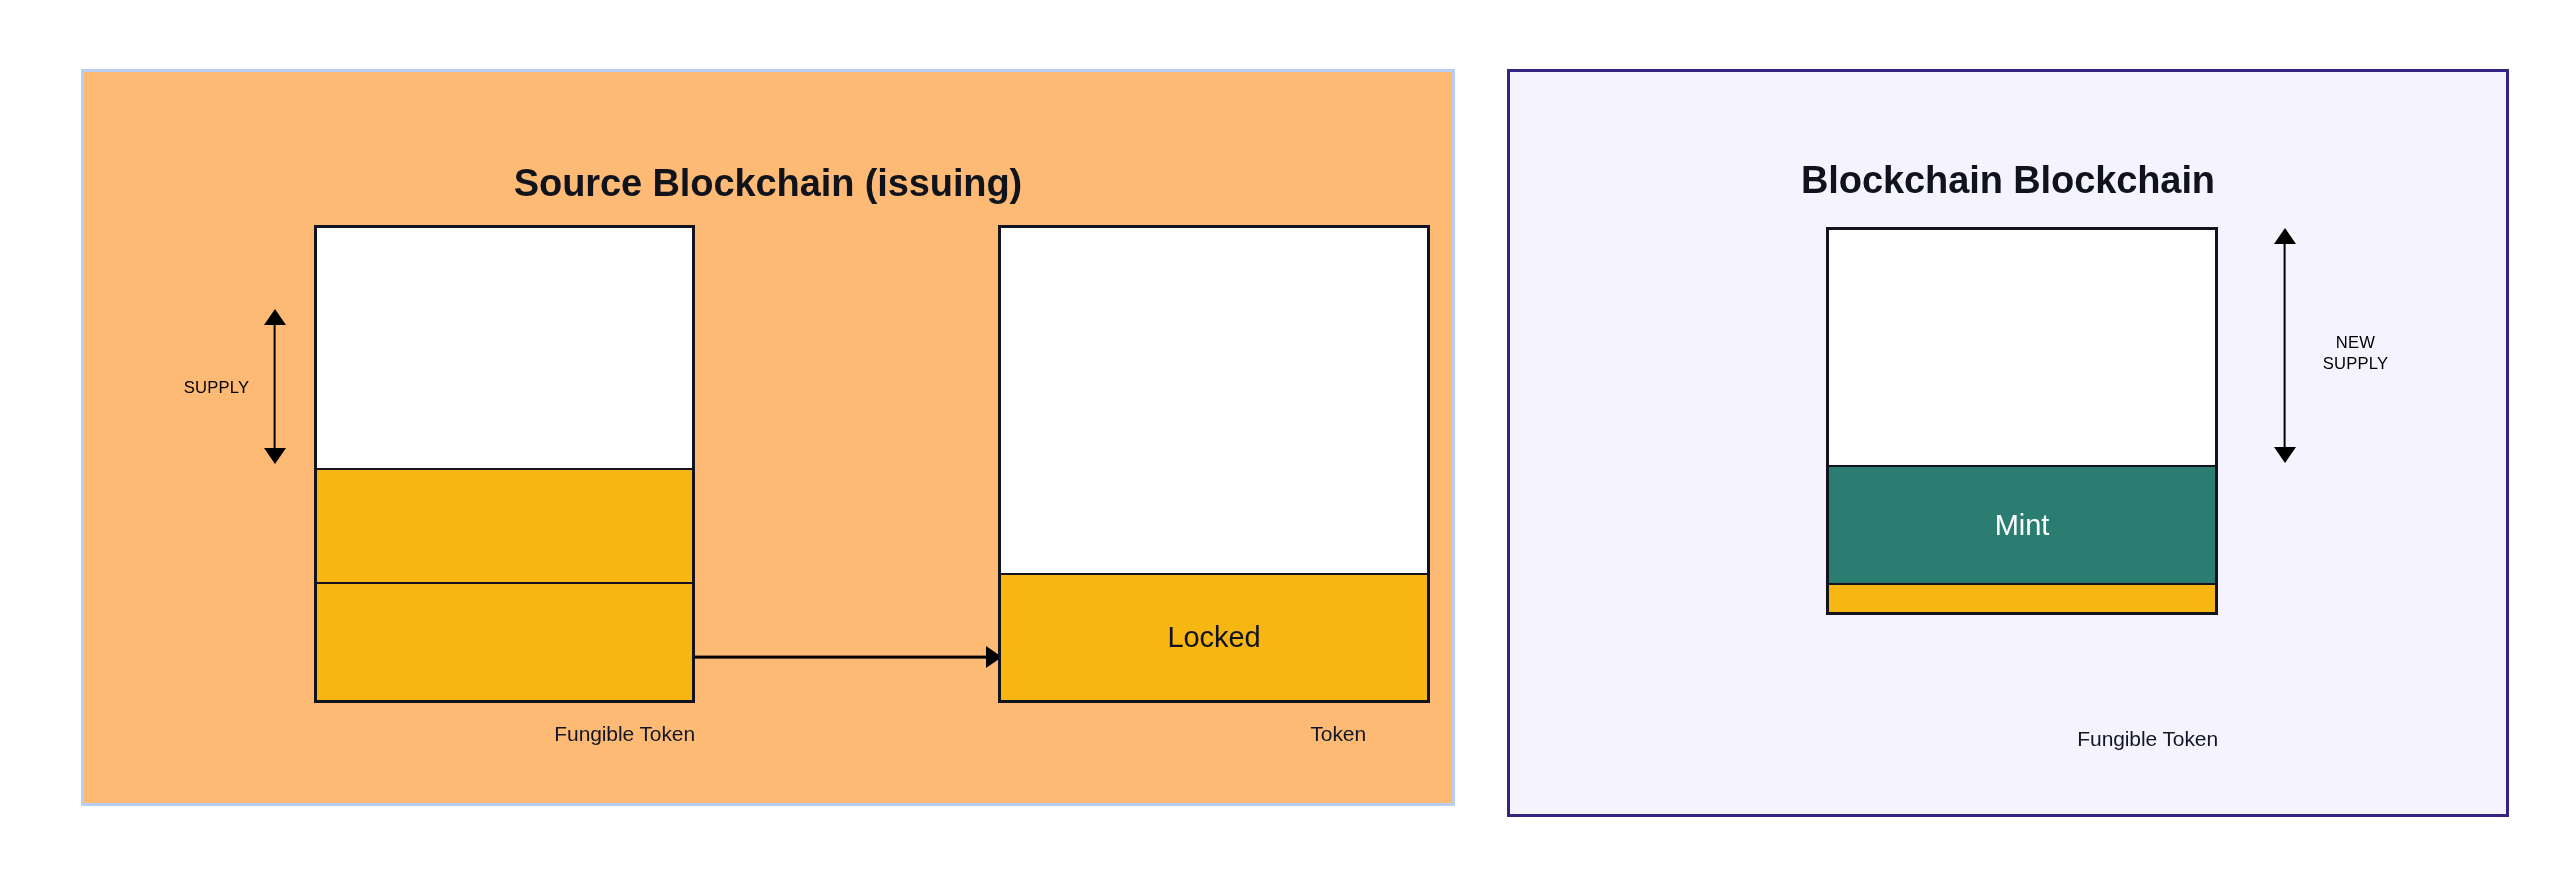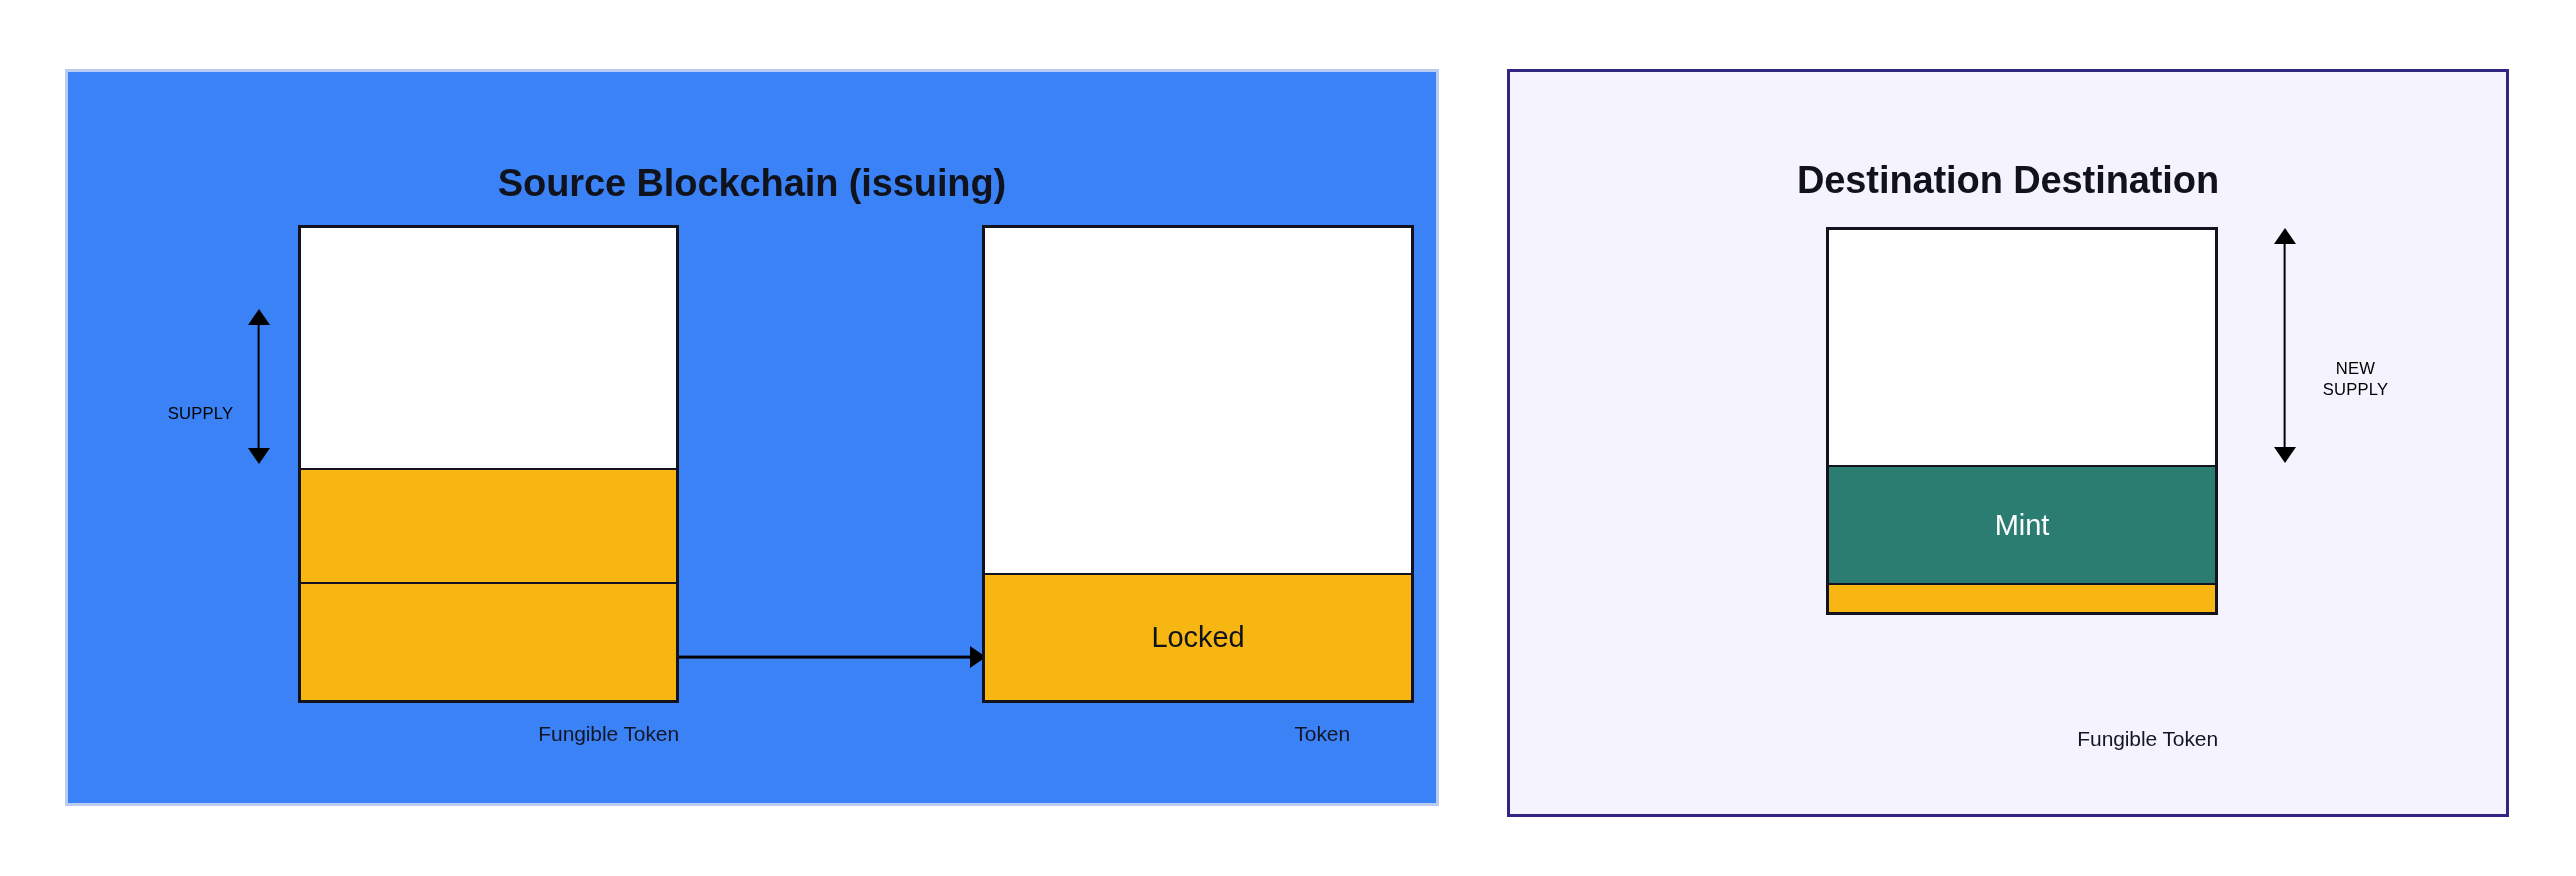--- a/index.html
+++ b/index.html
@@ -1,20 +1,20 @@
 <!DOCTYPE html>
 <html style="font-size:8.8px"><head>
 <meta charset="utf-8">
 <style>
   html,body{margin:0;padding:0;background:#ffffff;}
   body{width:2576px;height:877px;position:relative;font-family:"Liberation Sans",sans-serif;overflow:hidden;}
 
   .panel{position:absolute;box-sizing:border-box;}
-  #source-panel{left:65px;top:69px;width:1374px;height:737px;
-      background:#3b82f6;border:3.3px solid #b9cdf2;}
+  #source-panel{left:81px;top:69px;width:1374px;height:737px;
+      background:#fdba74;border:3.3px solid #b9cdf2;}
   #destination-panel{left:1507px;top:69px;width:1002px;height:748px;
       background:#f5f3fd;border:3.9px solid #312783;}
 
   .panel-title{position:absolute;width:100%;left:0;text-align:center;
       font-weight:bold;color:#10121c;letter-spacing:-0.1px;}
   #source-panel .panel-title{top:90px;font-size:38px;}
   #destination-panel .panel-title{top:87px;font-size:38px;}
 
   
   .stack{position:absolute;box-sizing:border-box;border:3.3px solid #12131f;background:#ffffff;}
@@ -49,21 +49,21 @@
   .measure-arrow .head{position:absolute;left:50%;transform:translateX(-50%);
       width:0;height:0;border-left:11px solid transparent;border-right:11px solid transparent;}
   .measure-arrow .head.up{top:0;border-bottom:16.6px solid #000;}
   .measure-arrow .head.down{bottom:0;border-top:16.6px solid #000;}
 
   #supply-arrow{left:179px;top:237px;width:23px;height:155px;}
   #prev-supply-arrow{left:593px;top:350px;width:23px;height:80px;}
   #new-supply-arrow{left:763px;top:156px;width:23px;height:235px;}
 
   .measure-label{position:absolute;text-align:center;font-size:16.6px;color:#000;
-      line-height:1.28;letter-spacing:0.2px;margin-top:26px;}
+      line-height:1.28;letter-spacing:0.2px;}
   #supply-label{left:83px;top:305px;width:99px;}
   #prev-supply-label{left:458px;top:358px;width:127px;}
   #new-supply-label{left:793px;top:260px;width:105px;}
 
   
   #transfer-arrow{position:absolute;left:611px;top:574px;width:307px;height:22px;}
   #transfer-arrow .t-shaft{position:absolute;left:0;top:50%;transform:translateY(-50%);
       height:2.8px;width:calc(100% - 15.5px);background:#000;}
   #transfer-arrow .t-head{position:absolute;right:0;top:50%;transform:translateY(-50%);
       width:0;height:0;border-top:11px solid transparent;border-bottom:11px solid transparent;
@@ -101,21 +101,21 @@
   <div class="stack" id="pool-box">
     <div class="seg" id="pool-seg-locked">
       <span class="seg-label">Locked</span>
     </div>
   </div>
   <div class="box-caption" id="pool-caption">Token</div>
 </div>
 
 <div class="panel" id="destination-panel">
 
-  <div class="panel-title">Destination Destination</div>
+  <div class="panel-title">Blockchain Blockchain</div>
 
   <div class="measure-label" id="prev-supply-label">
     <div>PREVIOUS</div>
     <div>SUPPLY</div>
   </div>
   <div class="measure-arrow" id="prev-supply-arrow">
     <div class="head up"></div>
     <div class="shaft"></div>
     <div class="head down"></div>
   </div>

